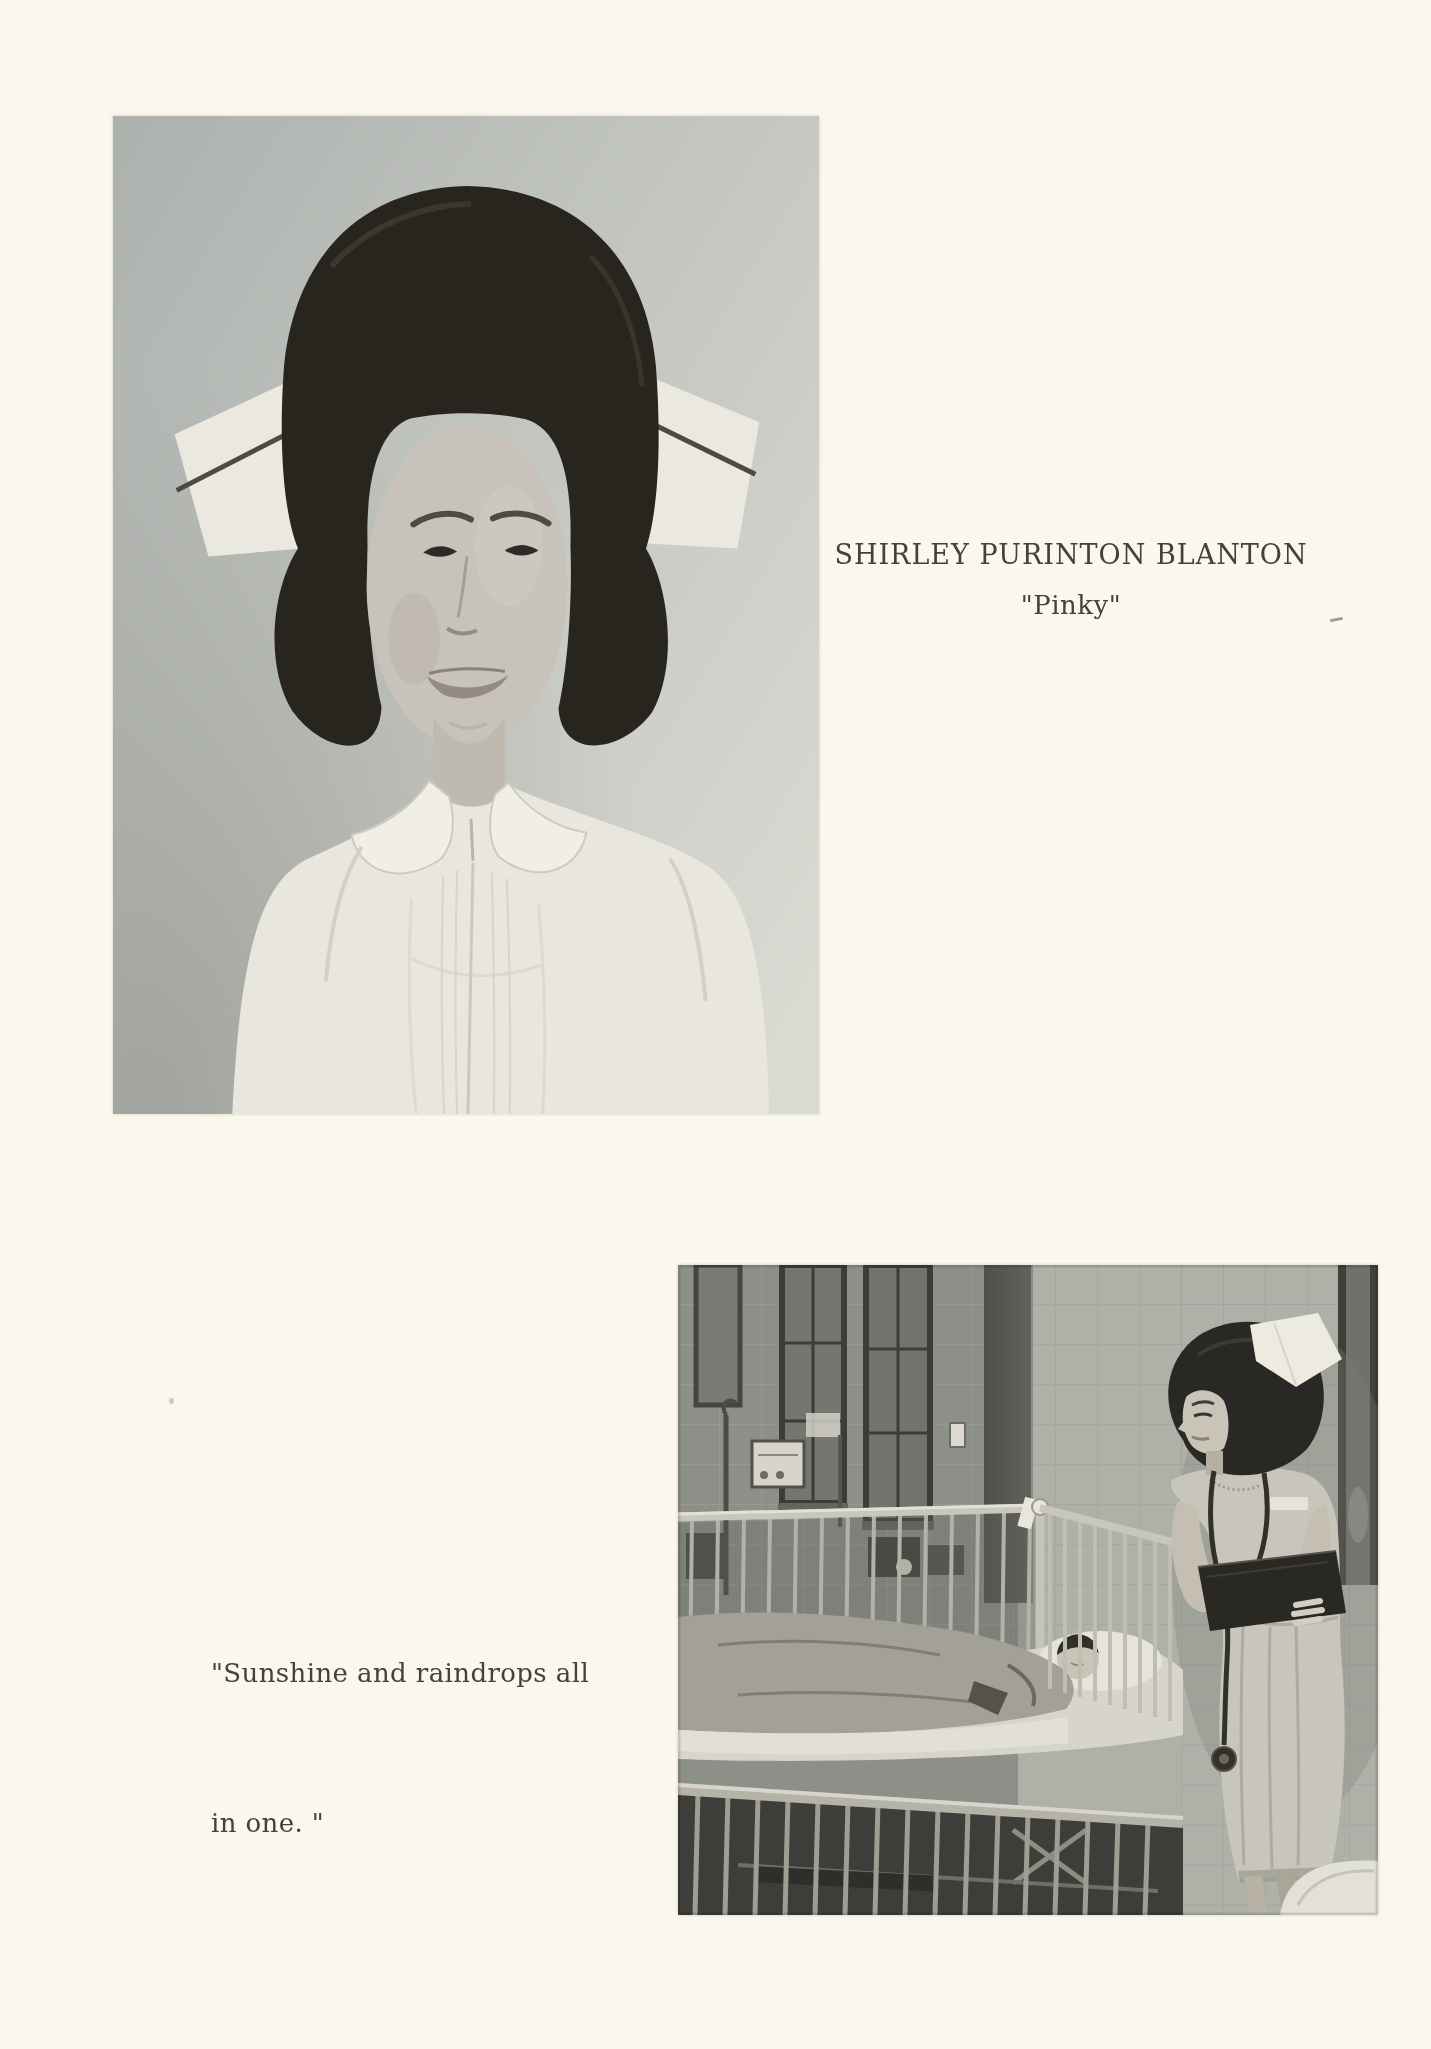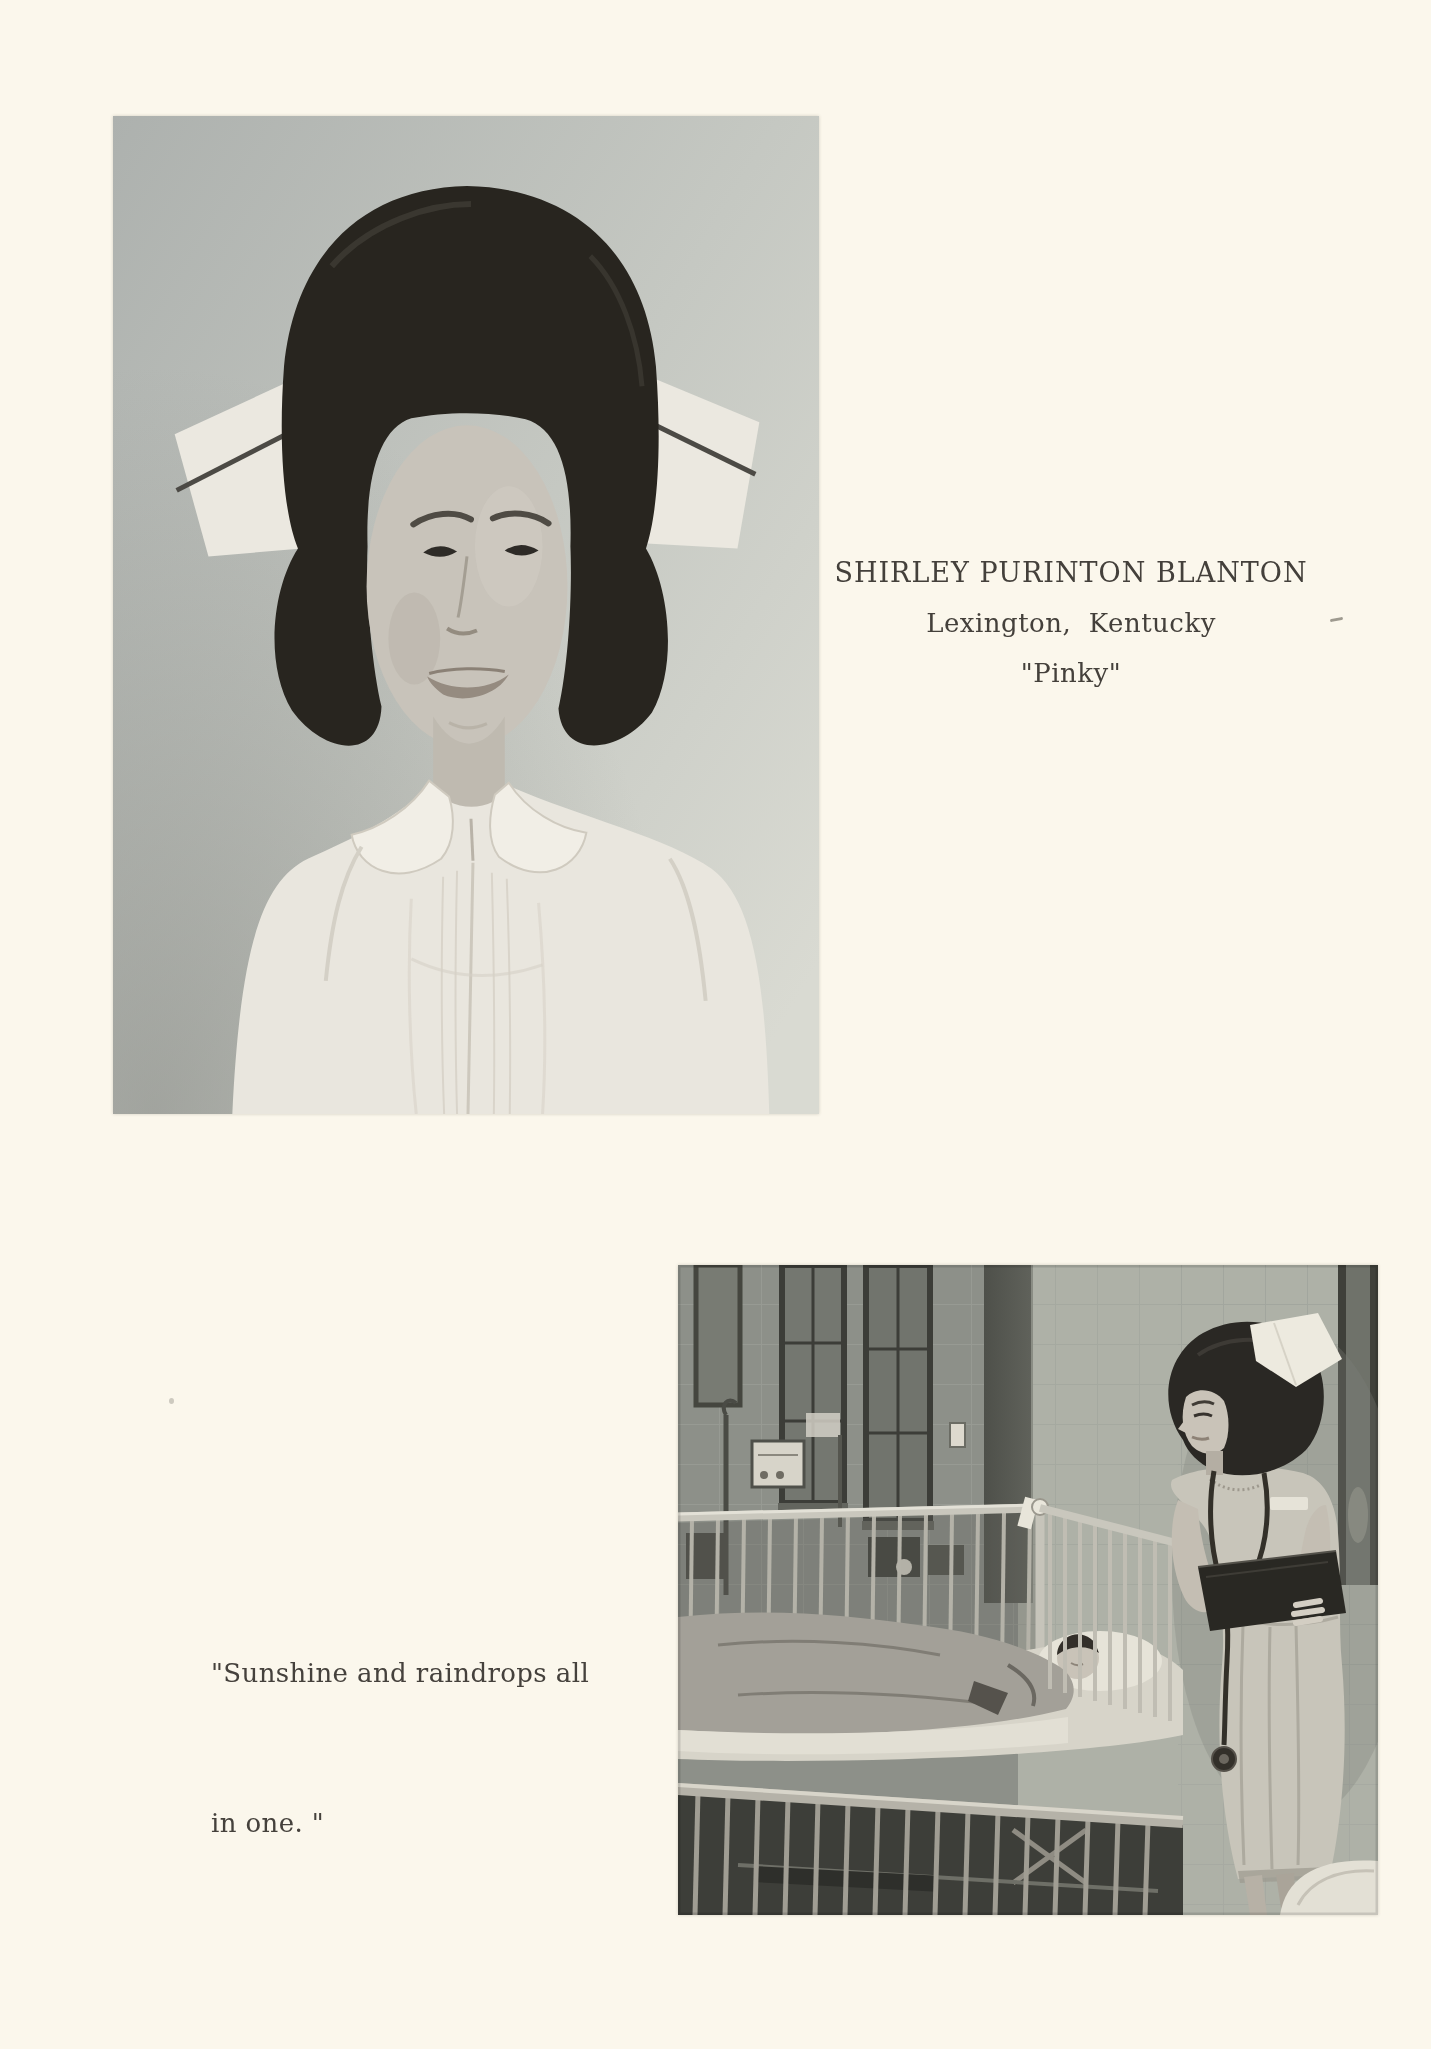--- a/index.html
+++ b/index.html
@@ -9,21 +9,21 @@
     font-family:"DejaVu Serif","Liberation Serif",serif;
     overflow:hidden;
   }
   .photo{position:absolute;overflow:hidden;background:#c4c7c1;
     box-shadow:0 0 3px rgba(90,85,70,.25);}
   .photo svg{display:block;width:100%;height:100%;}
   .photo-portrait{left:113px;top:116px;width:706px;height:998px;}
   .photo-ward{left:678px;top:1265px;width:700px;height:650px;}
 
   .id-block{
-    position:absolute;left:811px;top:548px;width:520px;
+    position:absolute;left:811px;top:530px;width:520px;
     text-align:center;color:#44403b;
   }
   .id-name{font-size:27px;letter-spacing:1px;line-height:50px;white-space:pre;}
   .id-location{font-size:26px;letter-spacing:.5px;line-height:50px;white-space:pre;}
   .id-nickname{font-size:26px;letter-spacing:.5px;line-height:50px;white-space:pre;}
 
   .quote-block{
     position:absolute;left:211px;top:1548px;width:480px;
     color:#45413c;font-size:26px;line-height:50px;letter-spacing:.4px;
     white-space:pre;
@@ -108,21 +108,20 @@
       <path d="M300,782 C296,852 298,932 305,997" stroke="#dcd7cd" stroke-width="3" fill="none" opacity="0.8"></path>
       <path d="M428,786 C434,856 436,934 432,997" stroke="#dcd7cd" stroke-width="3" fill="none" opacity="0.8"></path>
       <path d="M250,730 C230,762 220,804 214,864" stroke="#d4d0c6" stroke-width="4" fill="none"></path>
       <path d="M560,742 C580,772 590,822 596,884" stroke="#d4d0c6" stroke-width="4" fill="none"></path>
       <path d="M300,842 q62,30 132,6" stroke="#d6d1c6" stroke-width="3" fill="none" opacity="0.6"></path>
     </svg>
   </figure>
 
   <div class="id-block">
     <div class="id-name">SHIRLEY PURINTON BLANTON</div>
-    <div class="id-location">Lexington,  Kentucky</div>
     <div class="id-nickname">"Pinky"</div>
   </div>
 
   <div class="artifact-dash"></div>
   <div class="artifact-speck"></div>
 
   <div class="quote-block">
     <div>"Sunshine and raindrops all</div>
     <div>in one. "</div>
   </div>

